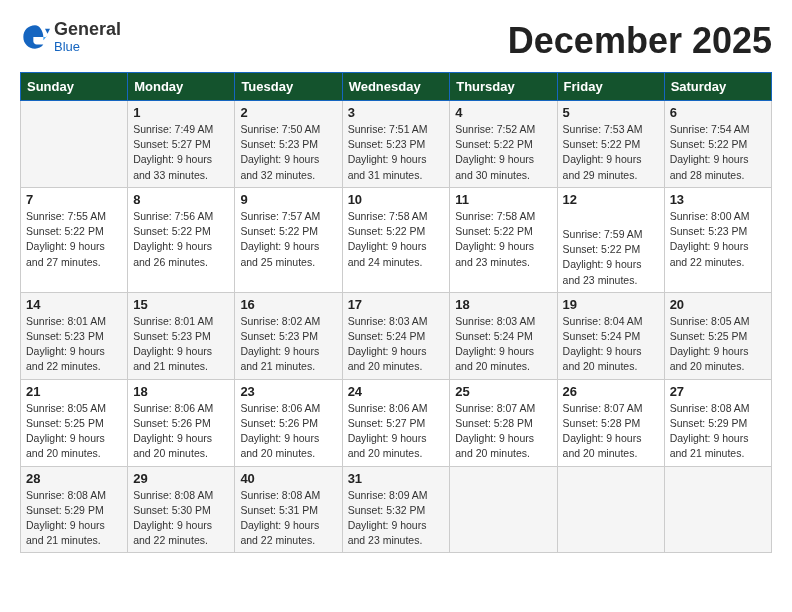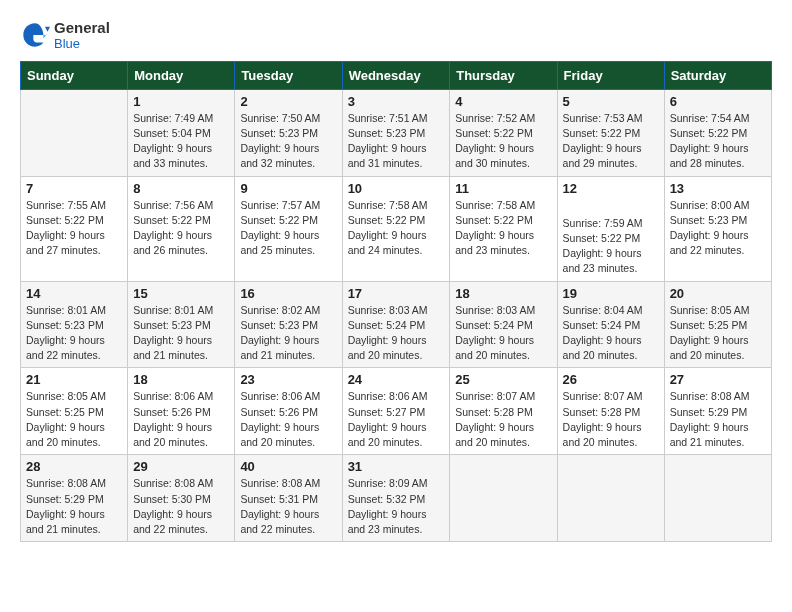--- a/index.html
+++ b/index.html
@@ -20,21 +20,21 @@
       display: flex;
       align-items: center;
       gap: 4px;
     }
     .logo-text {
       display: flex;
       flex-direction: column;
       line-height: 1.1;
     }
     .logo-general {
-      font-size: 15px;
+      font-size: 18px;
       font-weight: bold;
       color: #333;
     }
     .logo-blue {
       font-size: 13px;
       font-weight: normal;
       color: #1565c0;
     }
     .logo-icon {
       width: 30px;
@@ -99,20 +99,21 @@
       <path d="M18 4 C10 4 4 10 4 18 C4 26 10 32 18 32 C22 32 26 30 28 27 L20 27 C18 27 16 25 16 23 L16 18 L28 18 C28 12 24 4 18 4Z" fill="#1565c0"></path>
       <path d="M28 18 L28 22 C30 20 32 16 32 18 Z" fill="#42a5f5"></path>
       <polygon points="30,8 36,8 33,14" fill="#1565c0"></polygon>
     </svg>
     <div class="logo-text">
       <span class="logo-general">General</span>
       <span class="logo-blue">Blue</span>
     </div>
   </div>
   <div class="title-block">
+    <div class="cal-title">December 2025</div>
   </div>
 </div>
 
 <table>
   <thead>
     <tr>
     <th>Sunday</th>
         <th>Monday</th>
         <th>Tuesday</th>
         <th>Wednesday</th>
@@ -120,21 +121,21 @@
         <th>Friday</th>
         <th>Saturday</th>
       </tr>
   </thead>
   <tbody>
   <tr>
         <td></td>
         <td>
           <div class="day-num">1</div>
           <div class="day-info" style="white-space: pre-line;">Sunrise: 7:49 AM
-Sunset: 5:04 PM
+Sunset: 5:27 PM
 Daylight: 9 hours
 and 33 minutes.</div>
         </td>
         <td>
           <div class="day-num">2</div>
           <div class="day-info" style="white-space: pre-line;">Sunrise: 7:50 AM
 Sunset: 5:23 PM
 Daylight: 9 hours
 and 32 minutes.</div>
         </td>

